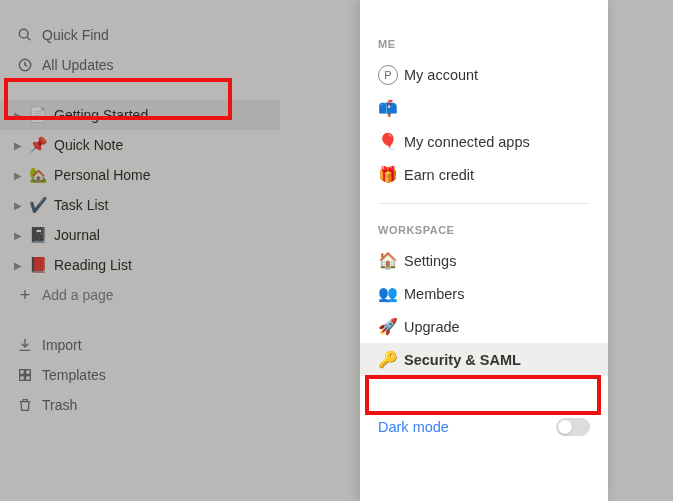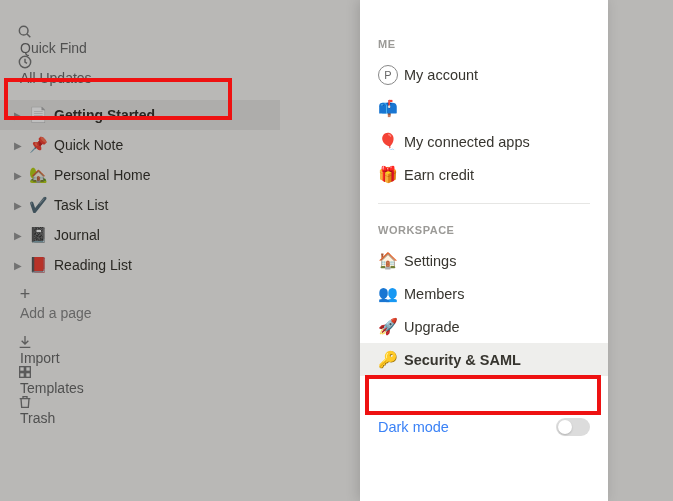--- a/index.html
+++ b/index.html
@@ -2,30 +2,30 @@
 <html><head>
   <meta charset="utf-8">
   <style>
     * { margin: 0; padding: 0; box-sizing: border-box; font-family: -apple-system, BlinkMacSystemFont, "Segoe UI", sans-serif; }
     body { width: 673px; height: 501px; overflow: hidden; position: relative; background: #f7f6f3; }
     
     .overlay { position: absolute; inset: 0; background: rgba(0,0,0,0.25); z-index: 5; }
     
     .sidebar { width: 280px; height: 100%; background: #f7f6f3; padding-top: 20px; position: relative; }
     
-    .sb-item { display: flex; padding: 4px 14px; height: 30px; color: #6b6b6b; font-size: 14px; cursor: pointer; flex-direction: column; }
+    .sb-item { display: flex; align-items: center; padding: 4px 14px; height: 30px; color: #6b6b6b; font-size: 14px; cursor: pointer; }
     .sb-item .icon { width: 22px; display: inline-flex; align-items: center; justify-content: center; font-size: 15px; color: #7a7a7a; }
     .sb-item .label { margin-left: 6px; }
     
     .sb-page { display: flex; align-items: center; padding: 4px 14px; height: 30px; color: #37352f; font-size: 14px; cursor: pointer; }
     .sb-page .tri { width: 14px; color: #999; font-size: 10px; }
     .sb-page .picon { width: 22px; display: inline-flex; align-items: center; justify-content: center; font-size: 15px; }
     .sb-page .label { margin-left: 4px; }
     .sb-page.selected { background: #e8e7e4; }
-    .sb-page.selected .label { font-weight: 700; }
+    .sb-page.selected .label { font-weight: 400; }
     
     .sb-spacer { height: 10px; }
     
     .red-box-1 { position: absolute; left: 4px; top: 78px; width: 228px; height: 42px; border: 4px solid #e11; z-index: 6; pointer-events: none; }
     
     .panel { position: absolute; right: 65px; top: 0; width: 248px; height: 501px; background: #fff; z-index: 10; box-shadow: -2px 0 12px rgba(0,0,0,0.15); padding-top: 30px; }
     
     .panel-section-label { color: #9b9a97; font-size: 11px; font-weight: 700; letter-spacing: 0.5px; padding: 8px 18px 8px 18px; }
     
     .panel-item { display: flex; align-items: center; padding: 7px 18px; font-size: 14.5px; color: #37352f; cursor: pointer; }

